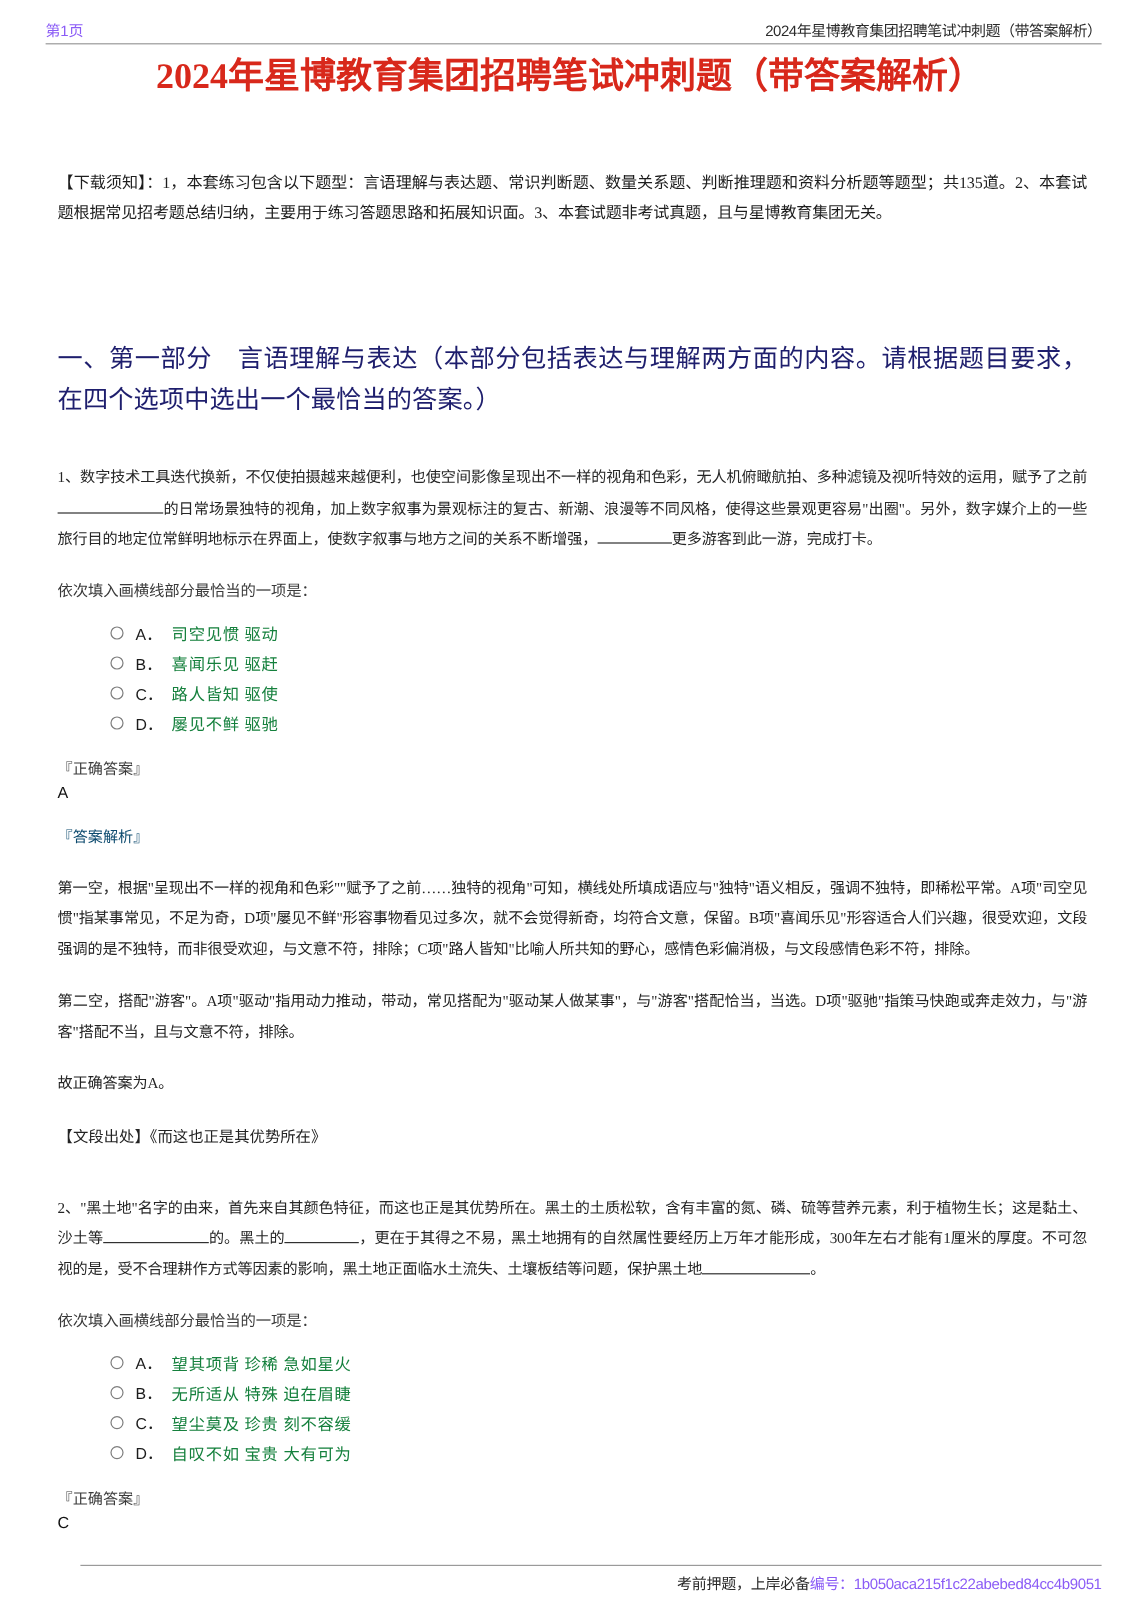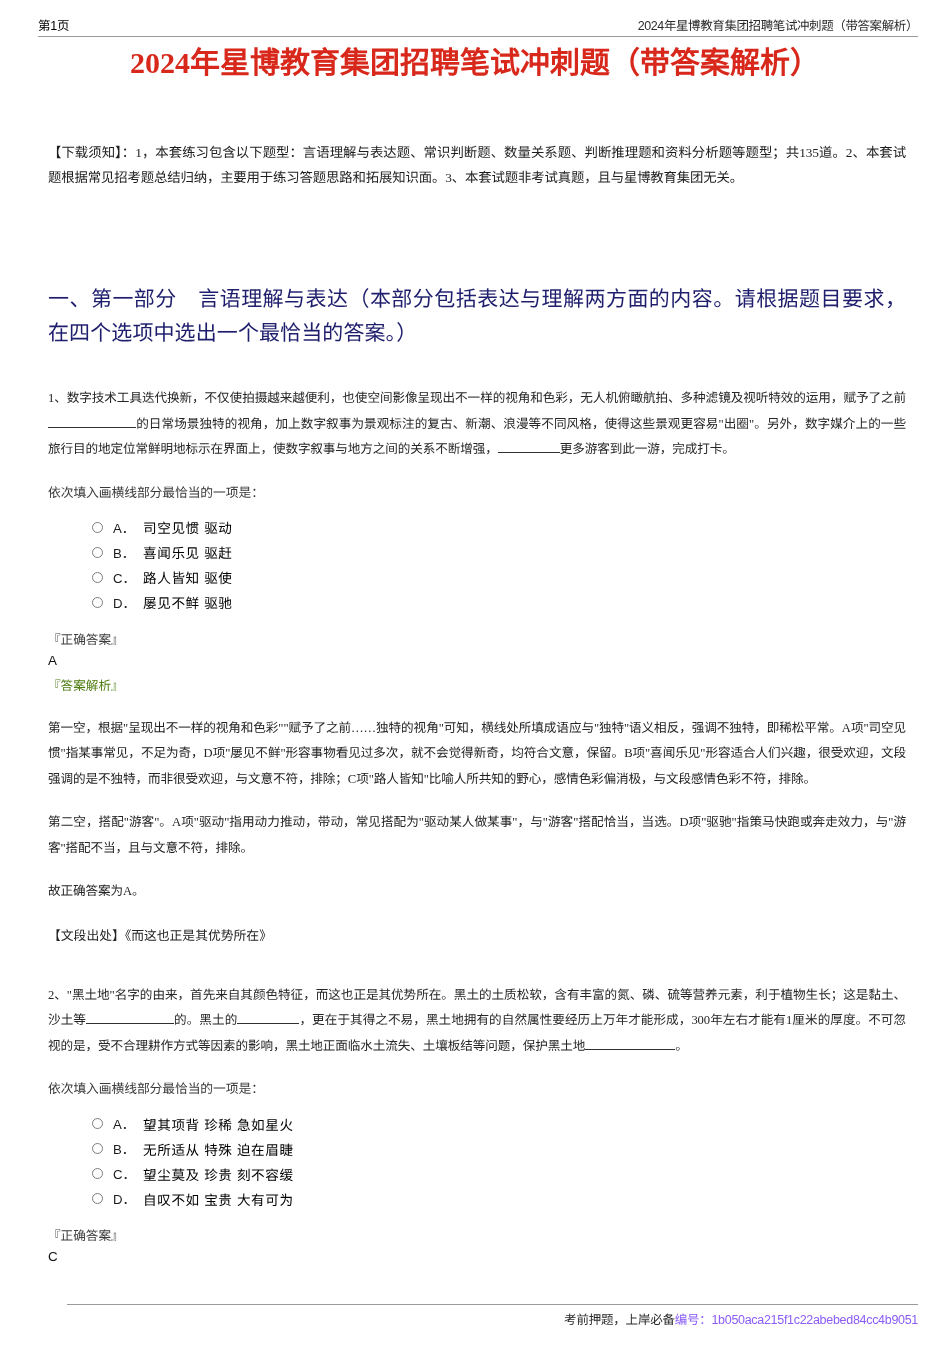--- a/index.html
+++ b/index.html
@@ -31,21 +31,21 @@
     height: 22px;
     display: flex;
     align-items: flex-end;
     justify-content: space-between;
     border-bottom: 1px solid #9a9a9a;
     padding-bottom: 2px;
   }
   .doc-header .hdr-left {
     font-family: "Liberation Sans", "DejaVu Sans", sans-serif;
     font-size: 12.5px;
-    color: #000000;
+    color: #8b5cf6;
     letter-spacing: -0.2px;
     text-align: center;
   }
   .doc-header .hdr-right {
     font-family: "Liberation Sans", "DejaVu Sans", sans-serif;
     font-size: 12.5px;
     color: #2b2b2b;
     letter-spacing: -0.4px;
     white-space: nowrap;
   }
@@ -136,44 +136,43 @@
     flex: none;
   }
   .option-letter {
     font-family: "Liberation Sans", "DejaVu Sans", sans-serif;
     font-size: 13.2px;
     color: #1c1c1c;
     width: 30px;
     flex: none;
   }
   .option-text {
-    font-family: Liberation Sans, sans-serif;
+    font-family: Liberation Serif, serif;
     font-size: 13.6px;
-    color: #000000;
+    color: #15803d;
     letter-spacing: 0.6px;
   }
 
   .ans-label {
     margin-top: 16px;
     font-size: 12.6px;
     line-height: 20px;
     color: #3b3b3b;
-    font-family: Liberation Mono, monospace;
   }
   .ans-value {
     font-family: "Liberation Sans", "DejaVu Sans", sans-serif;
     font-size: 13.4px;
     line-height: 20px;
     color: #111111;
   }
   .ans-label2 {
-    margin-top: 5px;
+    margin-top: 17px;
     font-size: 12.6px;
     line-height: 20px;
-    color: #4d7c0f;
+    color: #0c4a6e;
   }
 
   .analysis {
     margin-top: 20px;
     font-size: 12.6px;
     line-height: 25.5px;
     color: #232323;
     text-align: justify;
     letter-spacing: -0.1px;
   }

